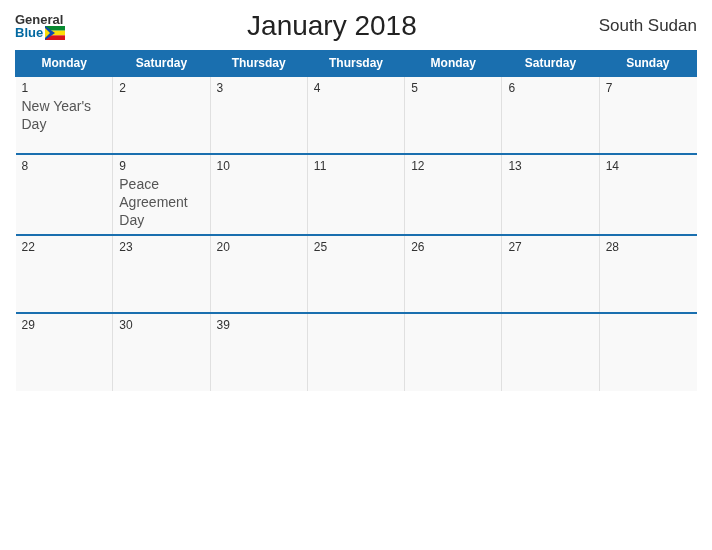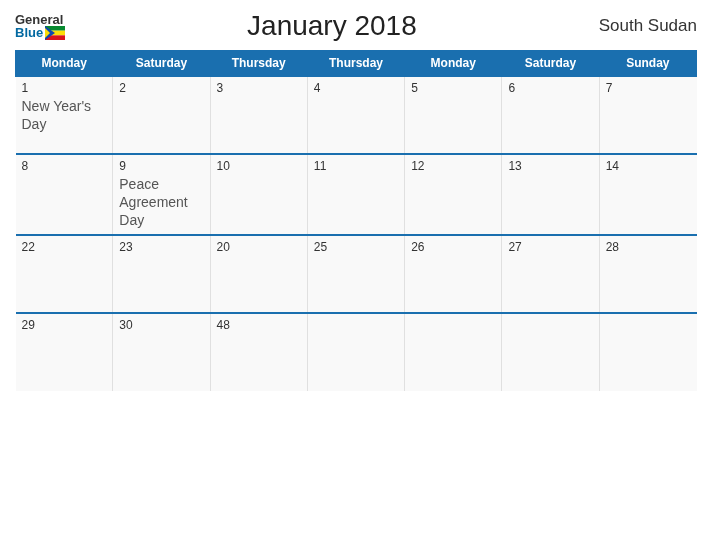--- a/index.html
+++ b/index.html
@@ -201,21 +201,21 @@
           </td>
         </tr>
         <tr>
           <td>
             <span class="day-number">29</span>
           </td>
           <td>
             <span class="day-number">30</span>
           </td>
           <td>
-            <span class="day-number">48</span>
+            <span class="day-number">39</span>
           </td>
           <td class="empty-cell"></td>
           <td class="empty-cell"></td>
           <td class="empty-cell"></td>
           <td class="empty-cell"></td>
         </tr>
       </tbody>
   </table>
 </div>
 

